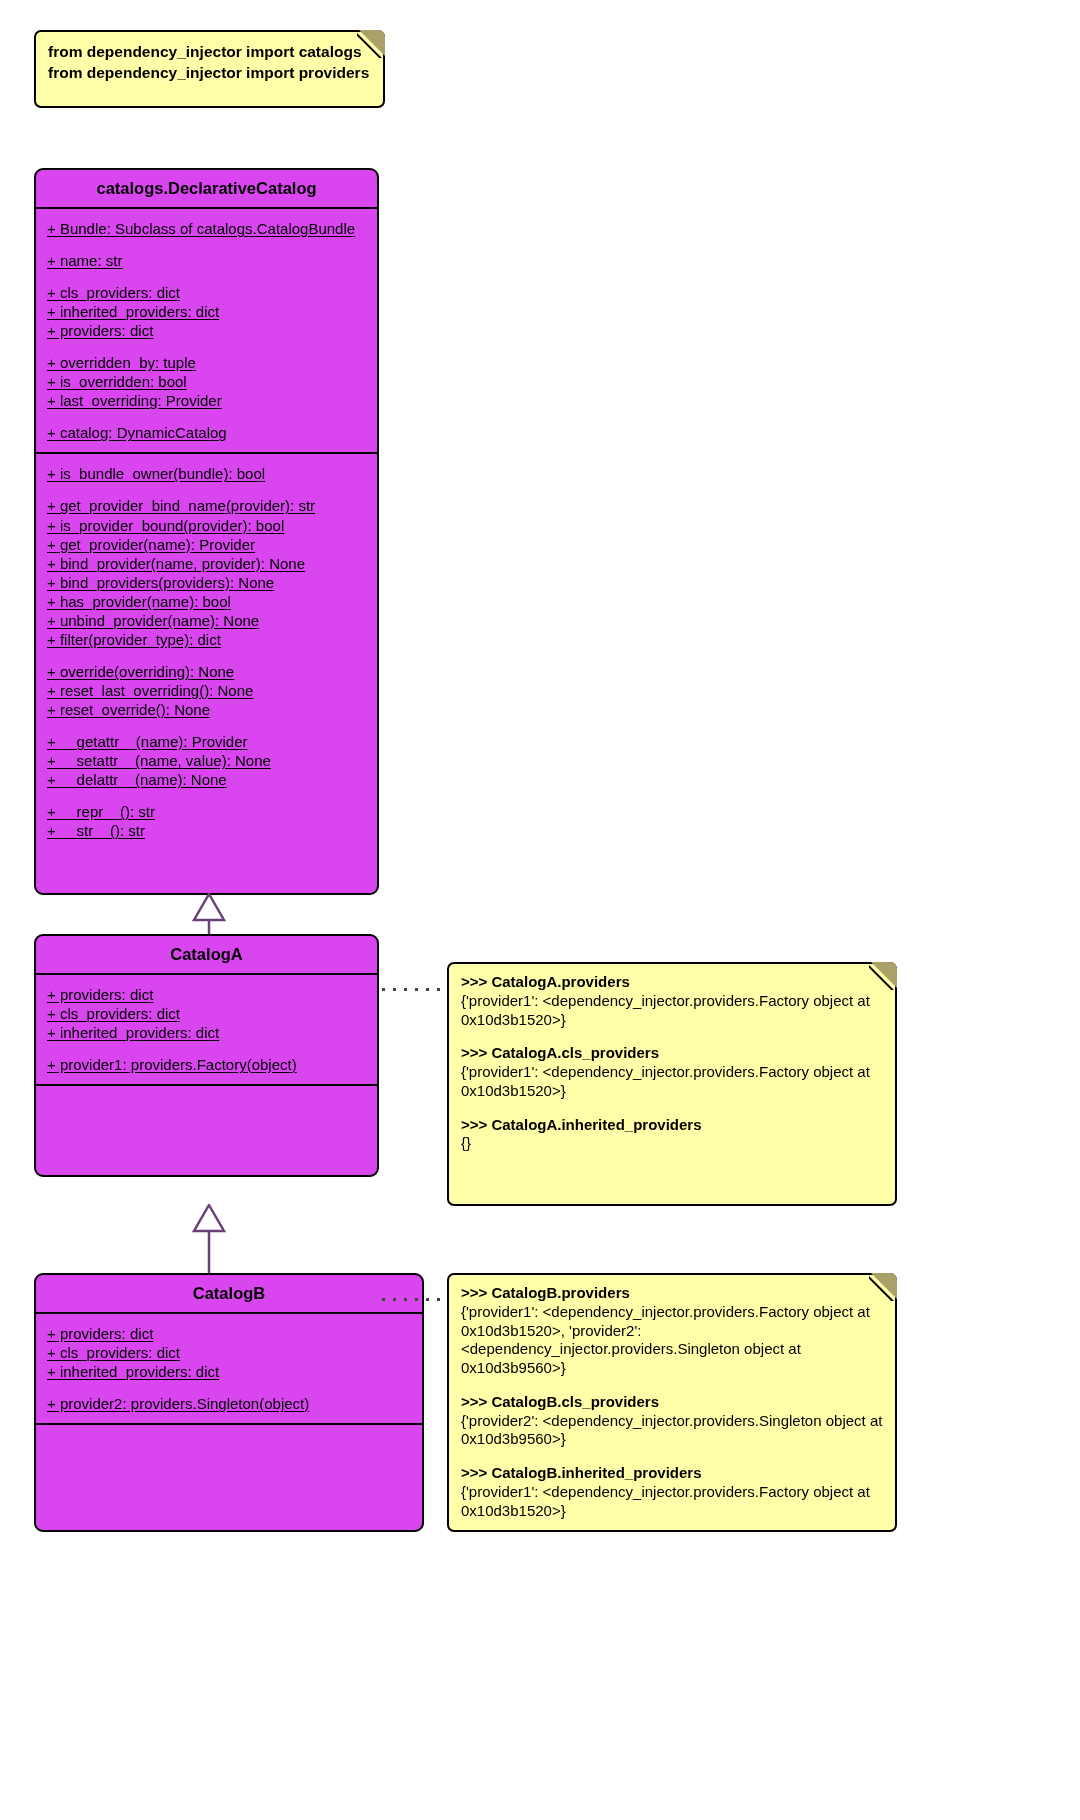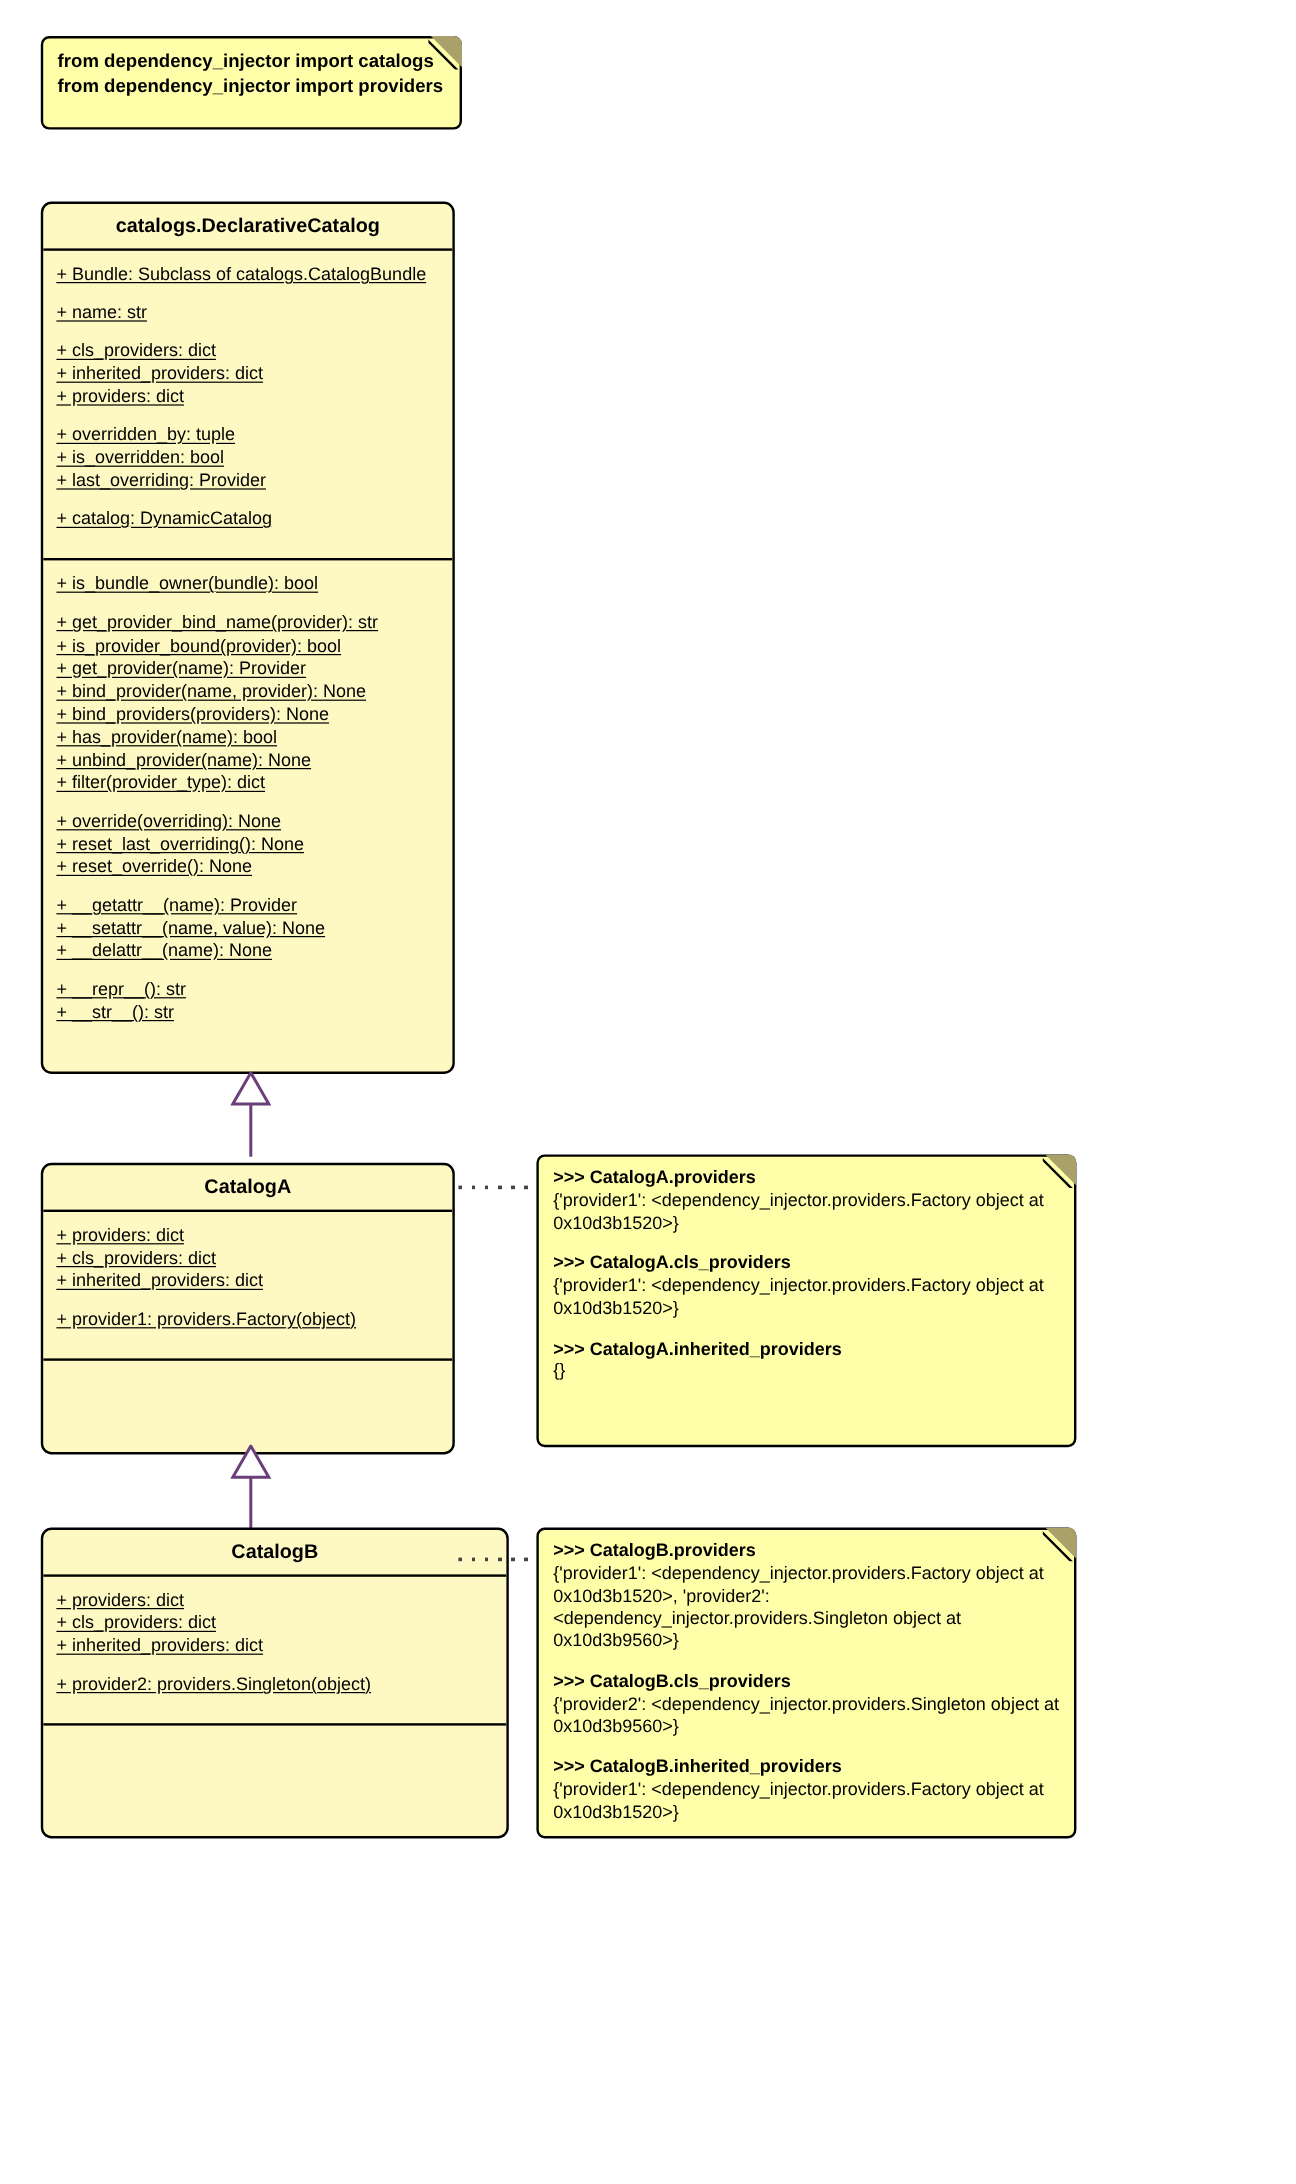--- a/index.html
+++ b/index.html
@@ -52,35 +52,35 @@
   .note-line { white-space: pre-wrap; word-break: break-word; }
   .note-head { font-weight: bold; }
   .note-gap { height: 15px; }
 
   
   .note-import .note-line { font-weight: bold; font-size: 15.5px; line-height: 1.38; }
 
   
   .cls {
     position: absolute;
-    background: #fef9c3;
+    background: #d946ef;
     border: 2.5px solid #000000;
     border-radius: 9px;
     overflow: hidden;
   }
   .cls-title {
     text-align: center;
     font-weight: bold;
     font-size: 16.5px;
     padding: 9px 6px 9px 6px;
     color: #000;
     border-bottom: 2.5px solid #000;
   }
   .cls-section {
-    padding: 10px 10px 23px 11px;
+    padding: 10px 10px 10px 11px;
     border-bottom: 2.5px solid #000;
   }
   .cls-section:last-child { border-bottom: none; }
   .cls-section.empty { min-height: 44px; }
   .member {
     font-size: 15px;
     line-height: 1.27;
     color: #000;
     white-space: pre;
   }
@@ -148,21 +148,21 @@
       <div class="member"><span class="u">+ __repr__(): str</span></div>
       <div class="member"><span class="u">+ __str__(): str</span></div>
     </div>
 </div>
 
 <svg class="tri-svg" style="left:192px; top:893px;" width="34" height="72">
   <polygon points="17,1 32,27 2,27" fill="#ffffff" stroke="#6b3f7a" stroke-width="2.5"></polygon>
   <line x1="17" y1="27" x2="17" y2="71" stroke="#6b3f7a" stroke-width="2.5"></line>
 </svg>
 
-<div class="cls" style="left:34px; top:969px; width:345px; height:243px;">
+<div class="cls" style="left:34px; top:934px; width:345px; height:243px;">
   <div class="cls-title">CatalogA</div>
   <div class="cls-section" id="a-attrs">
       <div class="member"><span class="u">+ providers: dict</span></div>
       <div class="member"><span class="u">+ cls_providers: dict</span></div>
       <div class="member"><span class="u">+ inherited_providers: dict</span></div>
       <div class="spacer"></div>
       <div class="member"><span class="u">+ provider1: providers.Factory(<span class="b">object</span>)</span></div>
     </div>
   <div class="cls-section empty" id="a-methods"></div>
 </div>

